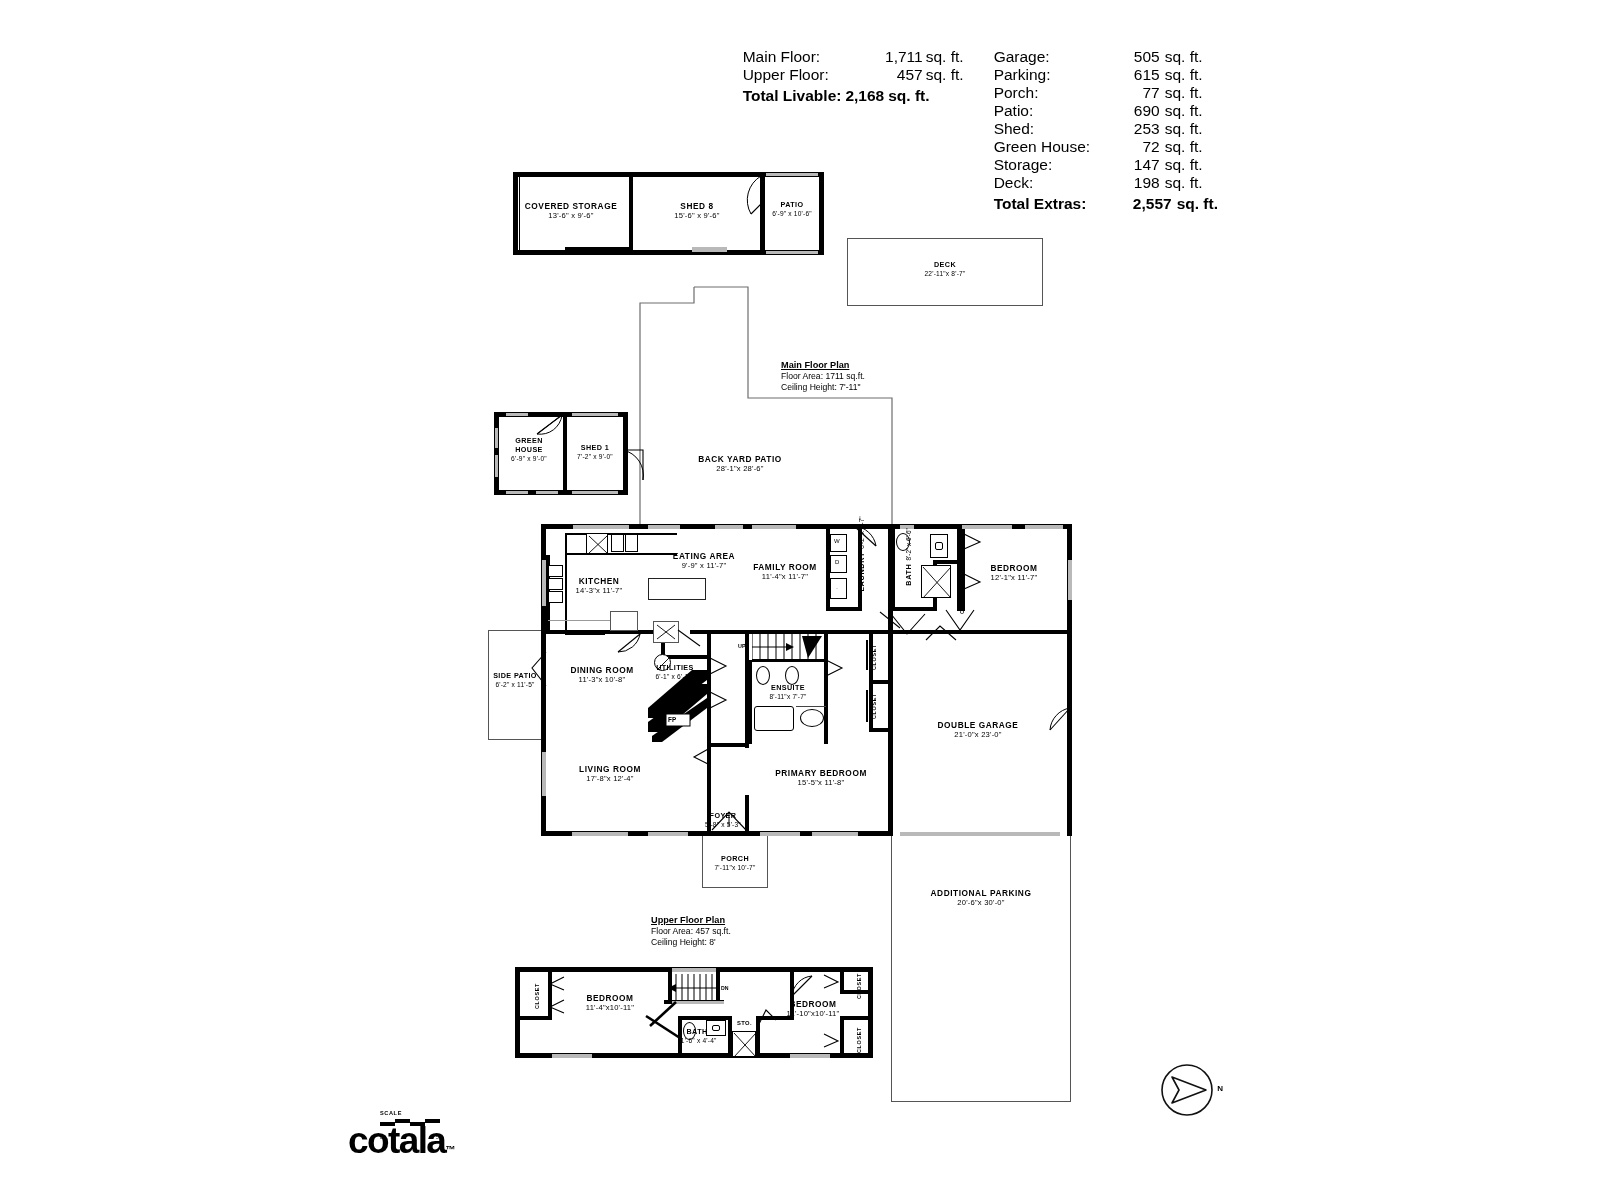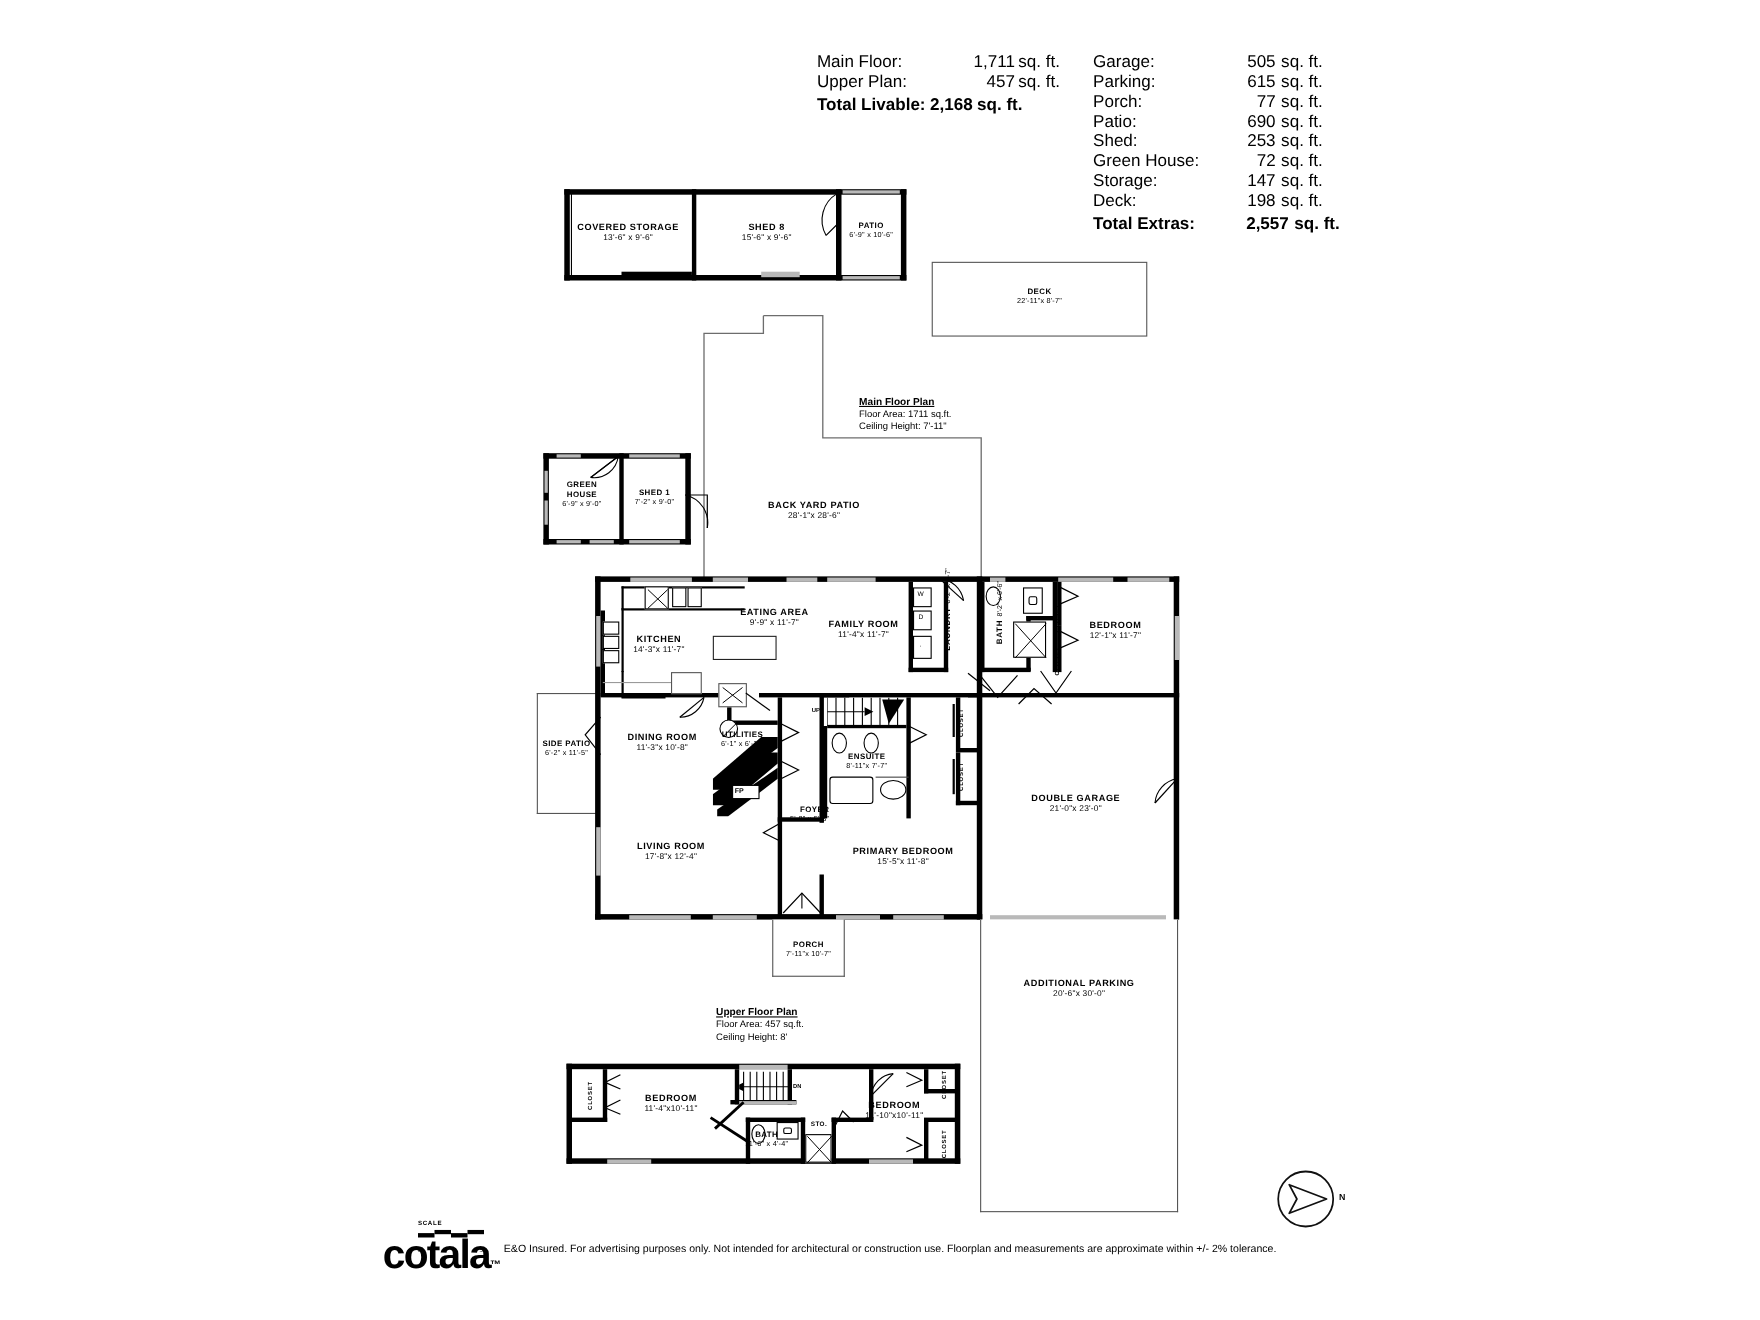--- a/index.html
+++ b/index.html
@@ -80,21 +80,21 @@
 
 
   <div class="summary">
     <div class="sumcol colA">
       <div class="srow">
         <span class="lab">Main Floor:</span>
         <span class="val">1,711</span>
         <span class="unit">sq. ft.</span>
       </div>
       <div class="srow">
-        <span class="lab">Upper Plan:</span>
+        <span class="lab">Upper Floor:</span>
         <span class="val">457</span>
         <span class="unit">sq. ft.</span>
       </div>
       <div class="srow total">
         <span class="lab">Total Livable:</span>
         <span class="val">2,168</span>
         <span class="unit">sq. ft.</span>
       </div>
     </div>
 
@@ -525,21 +525,21 @@
       <div class="dm">6'-1" x 6'-11"</div>
     </div>
     <div class="room-lbl sm" style="left:751px;top:684px;width:74px;">
       <div class="nm">ENSUITE</div>
       <div class="dm">8'-11"x 7'-7"</div>
     </div>
     <div class="room-lbl" style="left:556px;top:764px;width:108px;">
       <div class="nm">LIVING ROOM</div>
       <div class="dm">17'-8"x 12'-4"</div>
     </div>
-    <div class="room-lbl sm" style="left:692px;top:732px;width:62px;text-align:right;">
+    <div class="room-lbl sm" style="left:692px;top:812px;width:62px;">
       <div class="nm">FOYER</div>
       <div class="dm">5'-8" x 5'-3"</div>
     </div>
     <div class="room-lbl" style="left:756px;top:768px;width:130px;">
       <div class="nm">PRIMARY BEDROOM</div>
       <div class="dm">15'-5"x 11'-8"</div>
     </div>
     <div class="room-lbl" style="left:912px;top:720px;width:132px;">
       <div class="nm">DOUBLE GARAGE</div>
       <div class="dm">21'-0"x 23'-0"</div>
@@ -687,21 +687,20 @@
       <rect x="30" y="3" width="15" height="4" fill="#000"></rect>
       <rect x="45" y="0" width="15" height="4" fill="#000"></rect>
     </svg>
     <div class="ends">
       <span>0'</span>
       <span>5'</span>
     </div>
   </div>
 
   <div class="logo"><span>cotala</span><span class="tm">™</span></div>
-  <div class="disclaimer">E&amp;O Insured. For advertising purposes only. Not intended for architectural or construction use. Floorplan and measurements are approximate within +/- 2% tolerance.</div>
 
   <div class="compass">
     <svg width="54" height="54">
       <circle cx="27" cy="27" r="25" fill="none" stroke="#111" stroke-width="1.6"></circle>
       <path d="M12,14 L46,27 L12,40 L19,27 Z" fill="none" stroke="#111" stroke-width="1.6" stroke-linejoin="round"></path>
     </svg>
     <div class="nlet">N</div>
   </div>
 
 </div>

